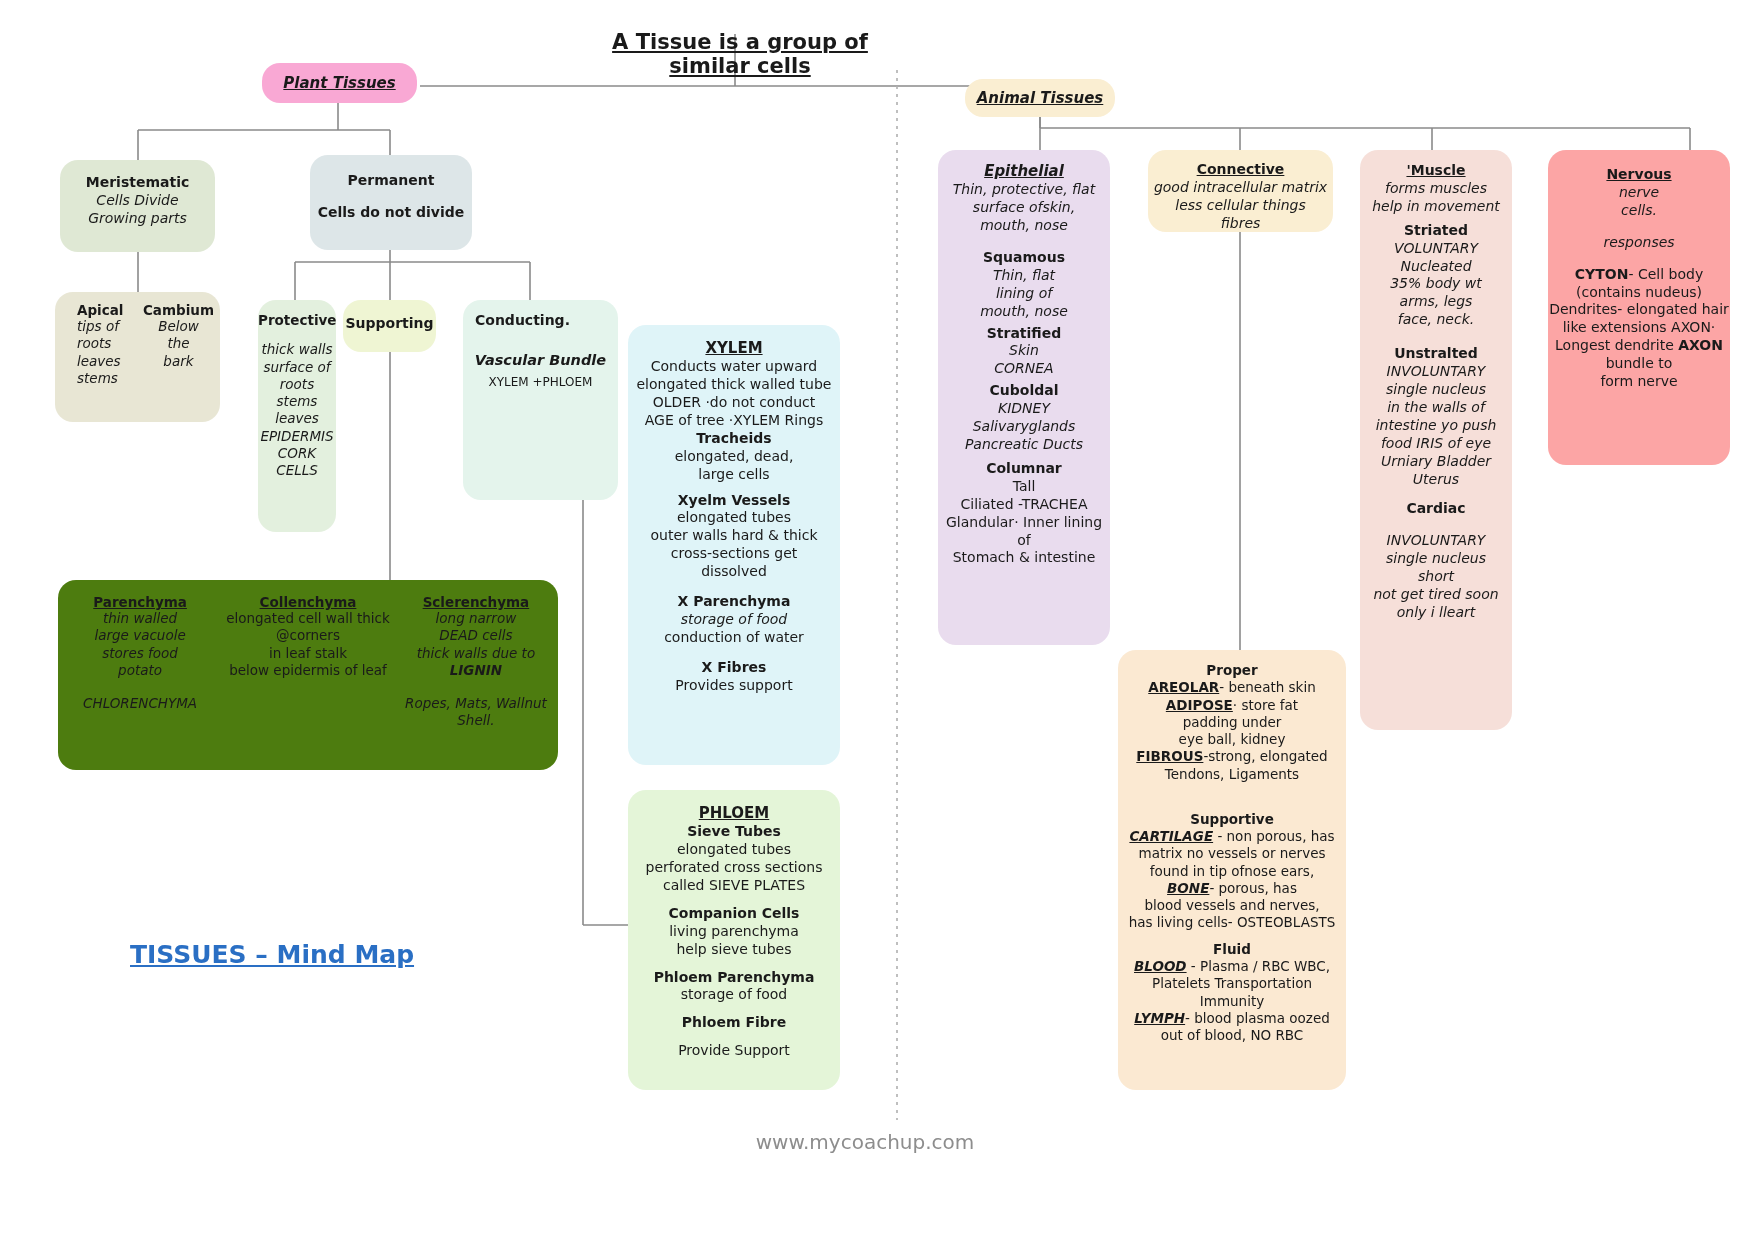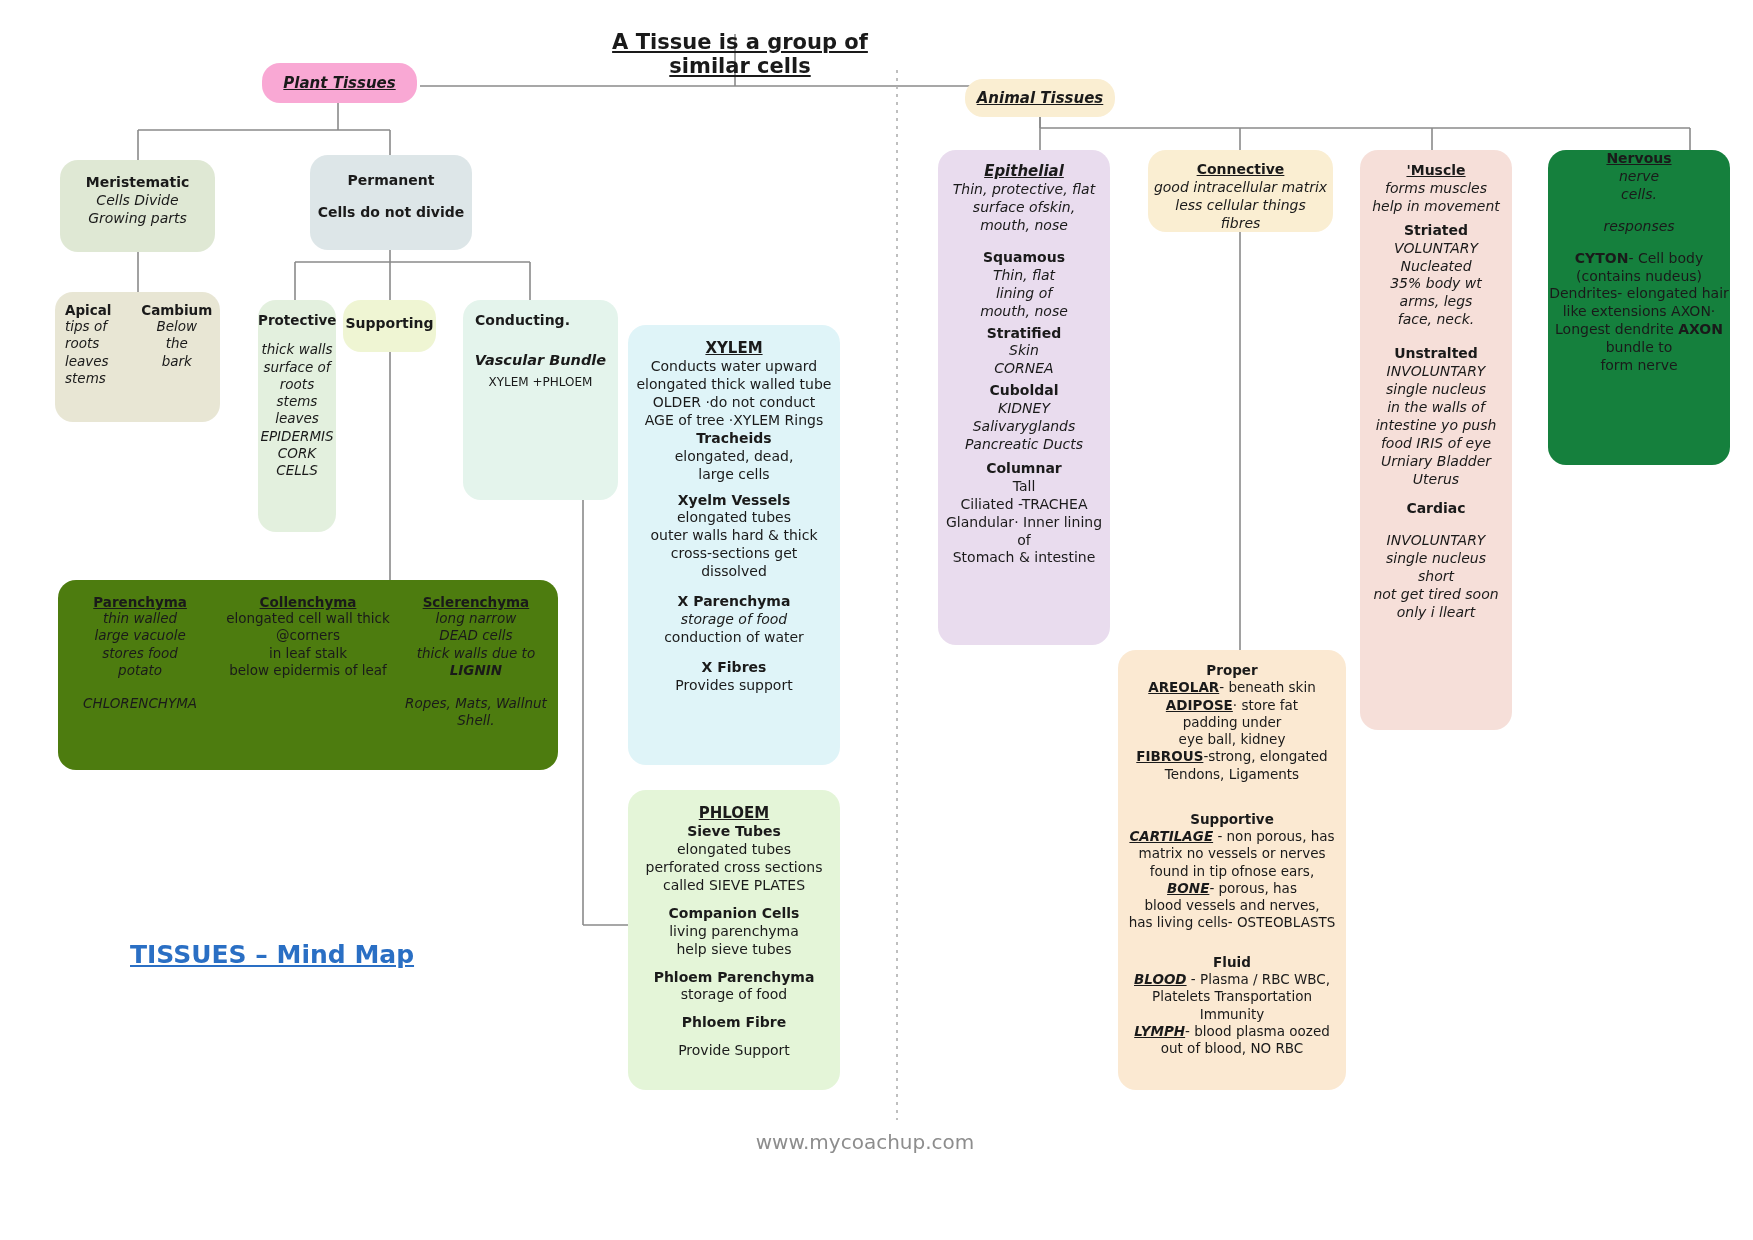--- a/index.html
+++ b/index.html
@@ -72,21 +72,21 @@
     <div class="it">Cells  Divide</div>
     <div class="it">Growing parts</div>
   </div>
 
   <div class="node rb lineblock" style="left:310px;top:155px;width:162px;height:95px;background:#dde6e8;padding-top:17px;font-size:14px;">
     <div class="bd">Permanent</div>
     <div class="bd" style="margin-top:14px;">Cells do not divide</div>
   </div>
 
   <div class="node rb" style="left:55px;top:292px;width:165px;height:130px;background:#e8e6d4;font-size:13.5px;">
-    <div style="display:flex;padding:10px 6px 0 6px;">
+    <div style="display:flex;padding:10px 6px 0 18px;">
       <div style="flex:1;text-align:left;padding-left:4px;">
         <div class="bd">Apical</div>
         <div class="it lineblock">tips of</div>
         <div class="it lineblock">roots</div>
         <div class="it lineblock">leaves</div>
         <div class="it lineblock">stems</div>
       </div>
       <div style="flex:1;text-align:center;">
         <div class="bd">Cambium</div>
         <div class="it lineblock">Below</div>
@@ -221,21 +221,21 @@
     <div>Tendons, Ligaments</div>
 
     <div class="bd" style="margin-top:28px;">Supportive</div>
     <div><span class="bd u it">CARTILAGE</span><span> - non porous, has</span></div>
     <div>matrix no vessels or nerves</div>
     <div>found  in tip ofnose ears,</div>
     <div><span class="bd u it">BONE</span><span>- porous, has</span></div>
     <div>blood vessels and nerves,</div>
     <div>has living cells- OSTEOBLASTS</div>
 
-    <div class="bd" style="margin-top:22px;">Fluid</div>
+    <div class="bd" style="margin-top:9px;">Fluid</div>
     <div><span class="bd u it">BLOOD</span><span> - Plasma  / RBC WBC,</span></div>
     <div>Platelets Transportation</div>
     <div>Immunity</div>
     <div><span class="bd u it">LYMPH</span><span>-  blood plasma oozed</span></div>
     <div>out of blood, NO RBC</div>
   </div>
 
   <div class="node rb lineblock" style="left:1360px;top:150px;width:152px;height:580px;background:#f6dfd9;padding-top:12px;font-size:14px;">
     <div class="bd u">'Muscle</div>
     <div class="it">forms muscles</div>
@@ -255,21 +255,21 @@
     <div class="it">Urniary Bladder</div>
     <div class="it">Uterus</div>
     <div class="bd" style="margin-top:12px;">Cardiac</div>
     <div class="it" style="margin-top:14px;">INVOLUNTARY</div>
     <div class="it">single nucleus</div>
     <div class="it">short</div>
     <div class="it">not get tired soon</div>
     <div class="it">only i lleart</div>
   </div>
 
-  <div class="node rb lineblock" style="left:1548px;top:150px;width:182px;height:315px;background:#15803d;padding-top:0;font-size:14px;">
+  <div class="node rb lineblock" style="left:1548px;top:150px;width:182px;height:315px;background:#fca5a5;padding-top:16px;font-size:14px;">
     <div class="bd u">Nervous</div>
     <div class="it">nerve</div>
     <div class="it">cells.</div>
     <div style="height:14px;"></div>
     <div class="it">responses</div>
     <div style="height:14px;"></div>
     <div><span class="bd">CYTON</span><span>- Cell body</span></div>
     <div>(contains nudeus)</div>
     <div>Dendrites- elongated hair</div>
     <div>like extensions AXON·</div>

